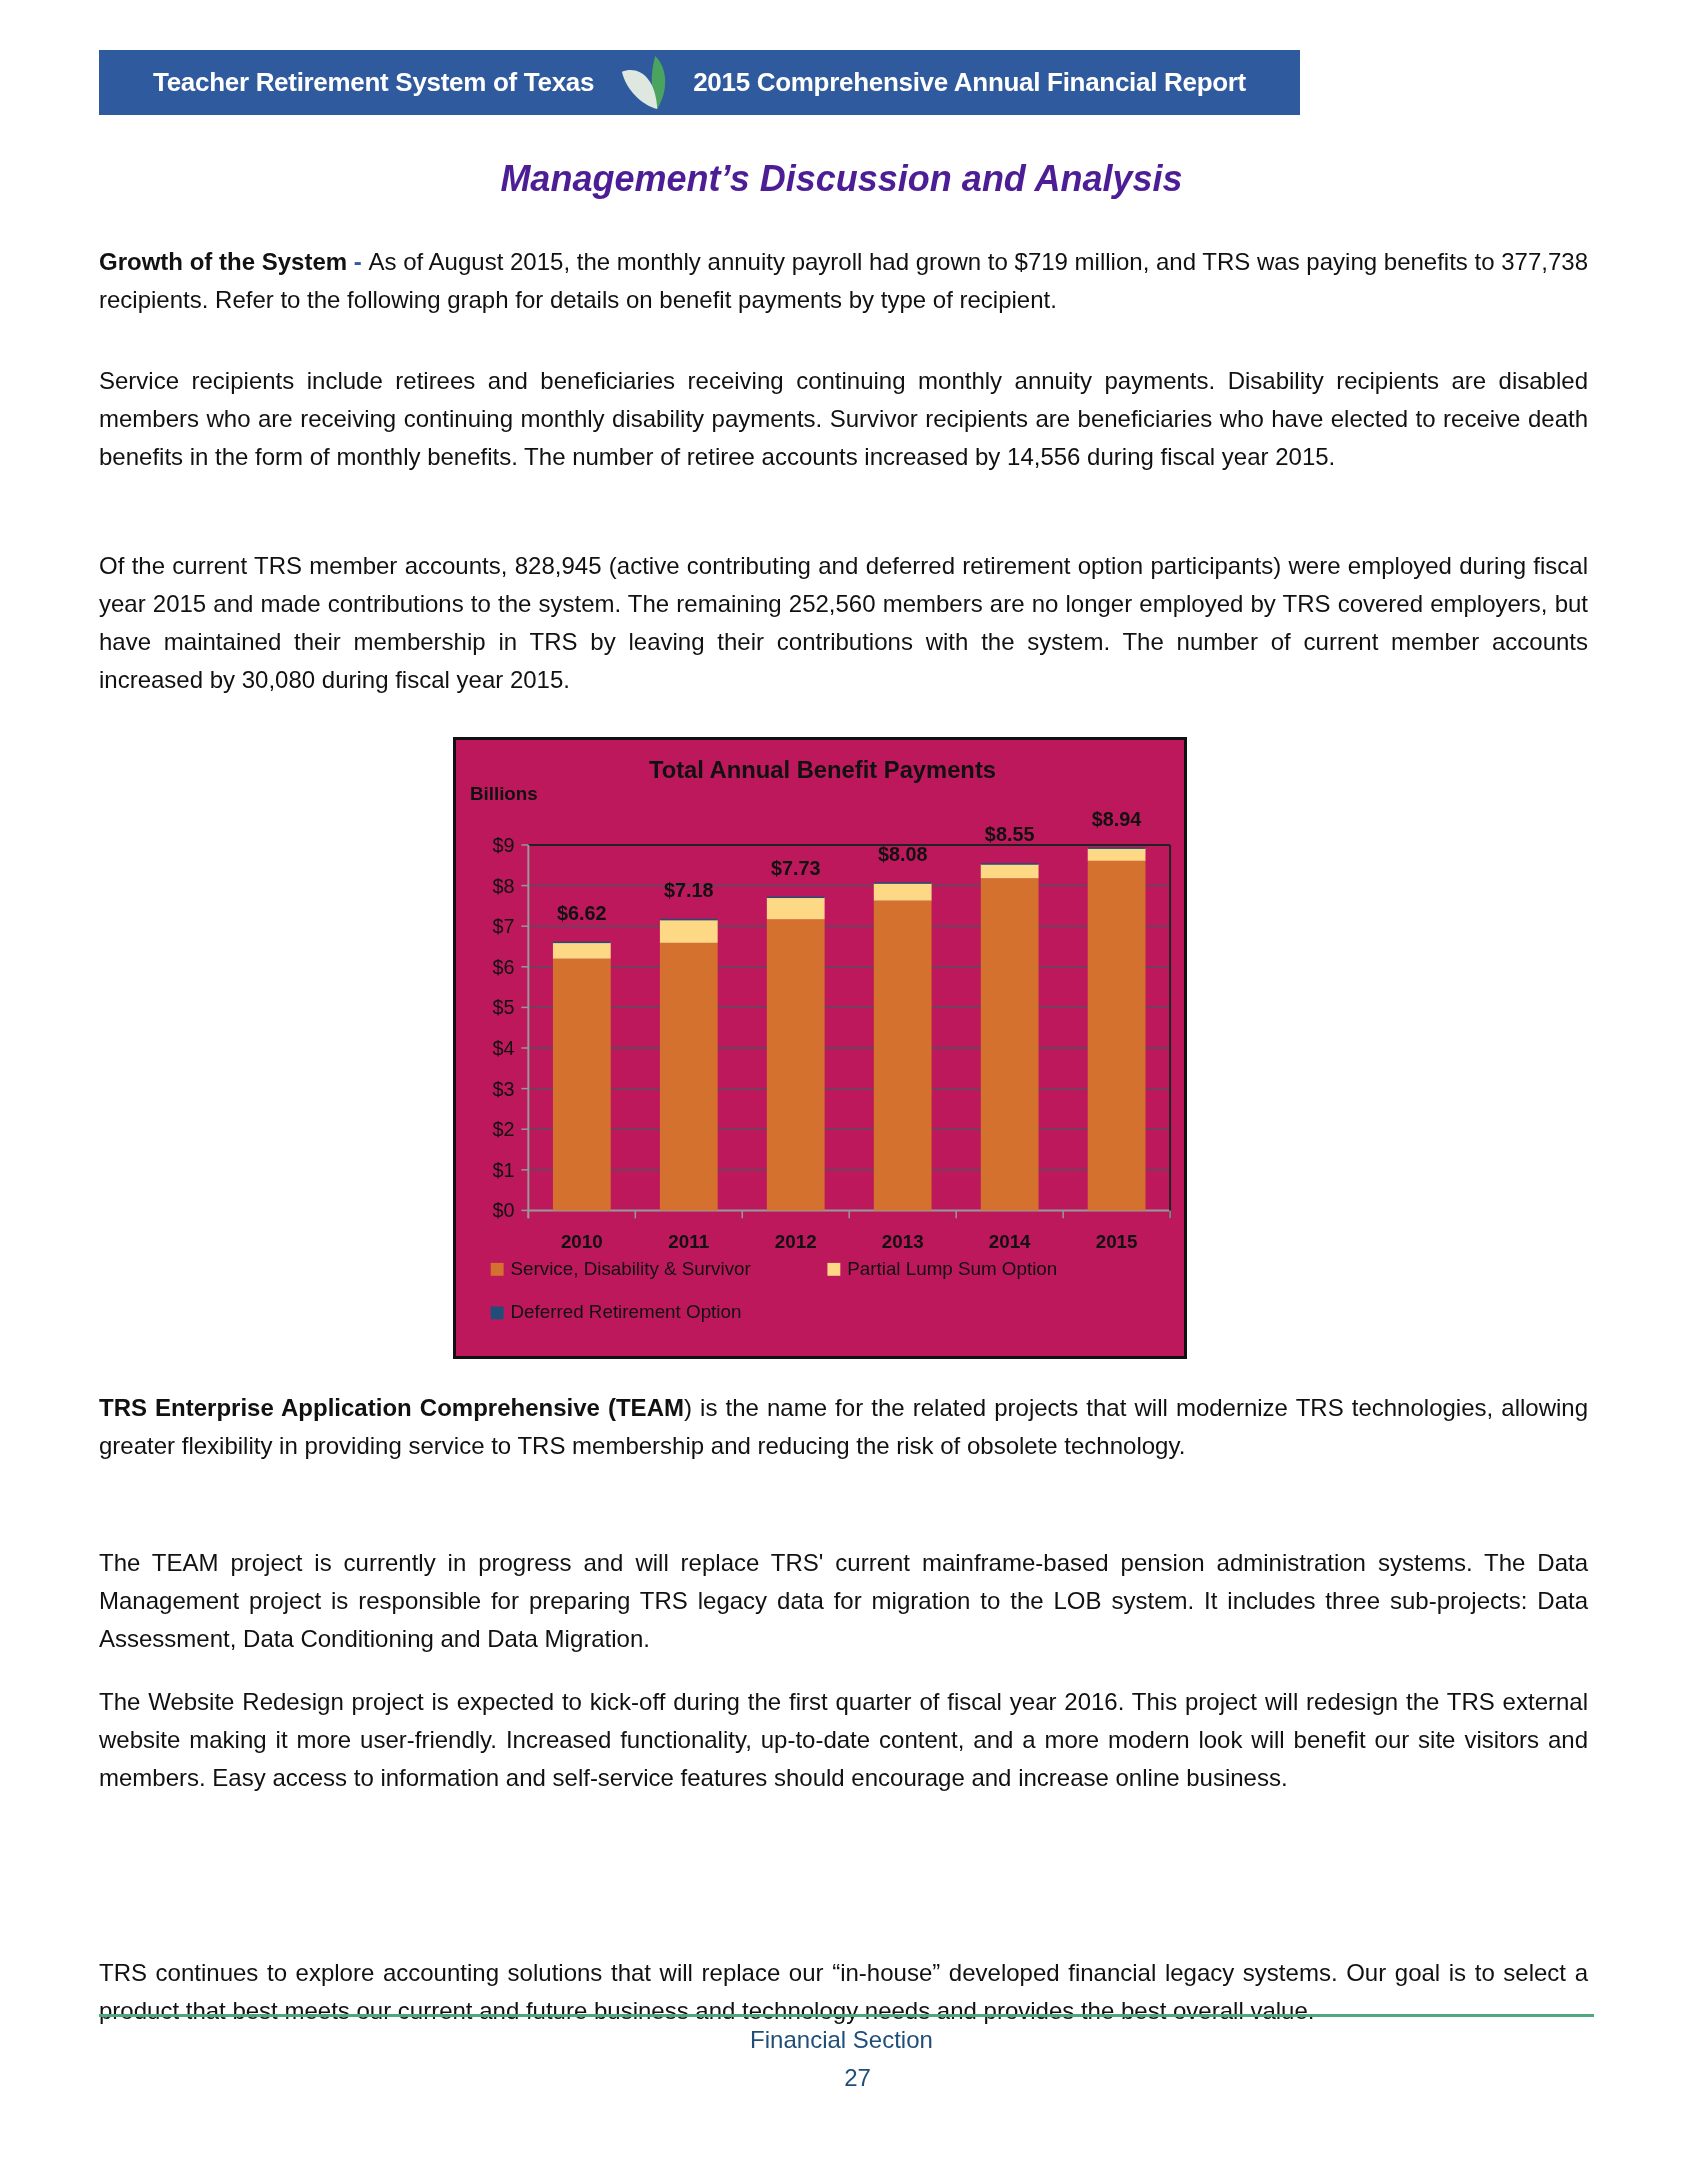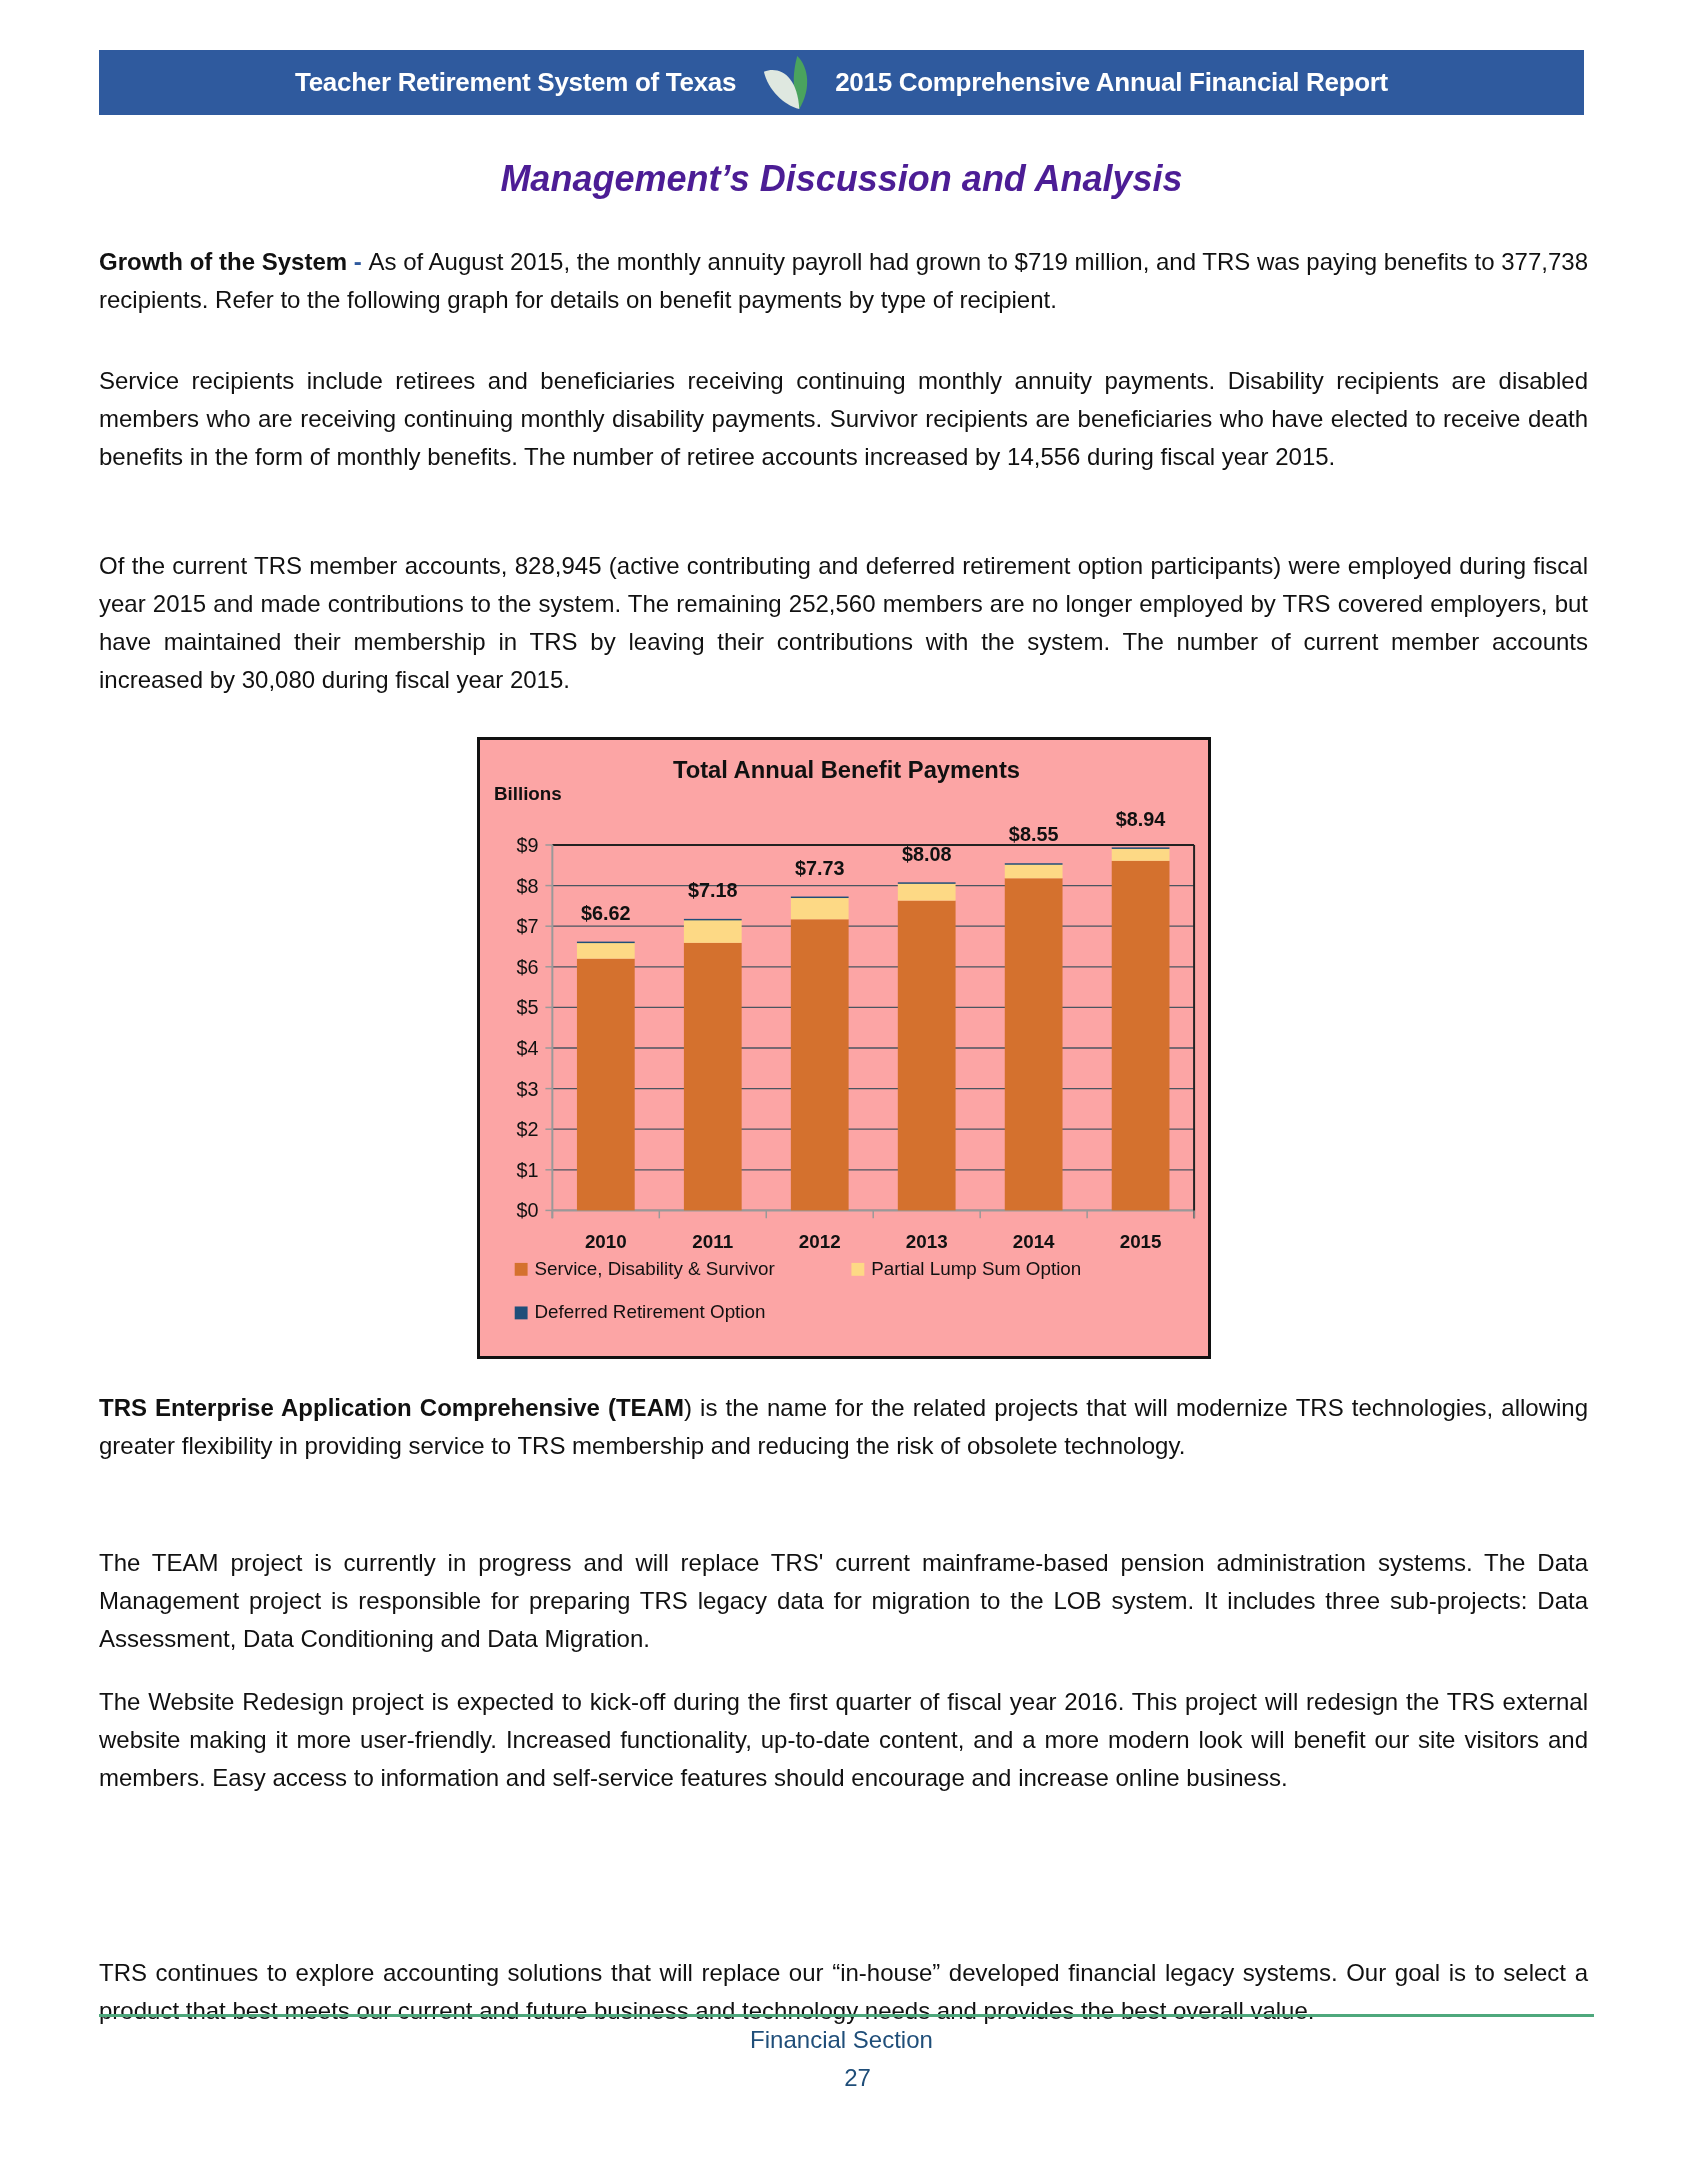--- a/index.html
+++ b/index.html
@@ -1,29 +1,29 @@
 <!DOCTYPE html>
 <html><head>
 <meta charset="utf-8">
 <style>
   html, body { margin:0; padding:0; background:#ffffff; }
   body { width:1683px; height:2178px; position:relative; overflow:hidden;
          font-family:"Liberation Sans", sans-serif; color:#111; }
-  .banner { position:absolute; left:99px; top:50px; width:1485px; height:65px;
+  .banner { position:absolute; left:99px; top:50px; width:1201px; height:65px;
             background:#2f5a9e; display:flex; align-items:center; justify-content:center; }
   .banner .t { color:#fff; font-weight:bold; font-size:26px; letter-spacing:-0.3px; }
   .banner .leaf { width:53px; height:57px; margin:0 22px 0 24px; }
   .title { position:absolute; top:158px; left:0; width:1683px; text-align:center;
            font-weight:bold; font-style:italic; font-size:36px; color:#4c1d95; }
   .para { position:absolute; left:99px; width:1489px; font-size:24px; line-height:38px;
           text-align:justify; color:#111; }
   .para b { font-weight:bold; }
   .dash { color:#2f5a9e; font-weight:bold; }
-  .chart-box { position:absolute; left:477px; top:737px; width:728px; height:616px;
-               border:3px solid #111; box-sizing:content-box; background:#fca5a5; }
+  .chart-box { position:absolute; left:453px; top:737px; width:728px; height:616px;
+               border:3px solid #111; box-sizing:content-box; background:#be185d; }
   svg text { font-family:"Liberation Sans", sans-serif; }
   .footer-rule { position:absolute; left:99px; top:2014px; width:1495px; height:3px; background:#4ea87c; }
   .footer { position:absolute; left:0; width:1683px; text-align:center; color:#1f4e79; font-size:24px; }
 </style>
 </head>
 <body>
 
 <div class="banner">
   <span class="t">Teacher Retirement System of Texas</span>
   <svg class="leaf" viewBox="0 0 54 58">

